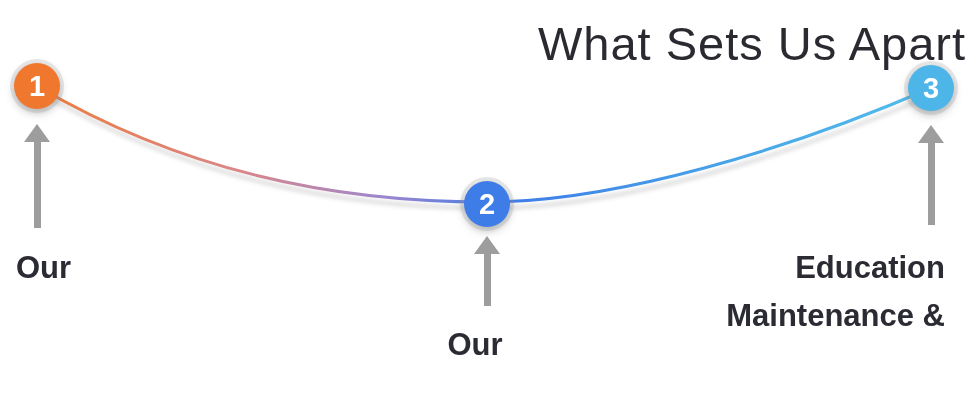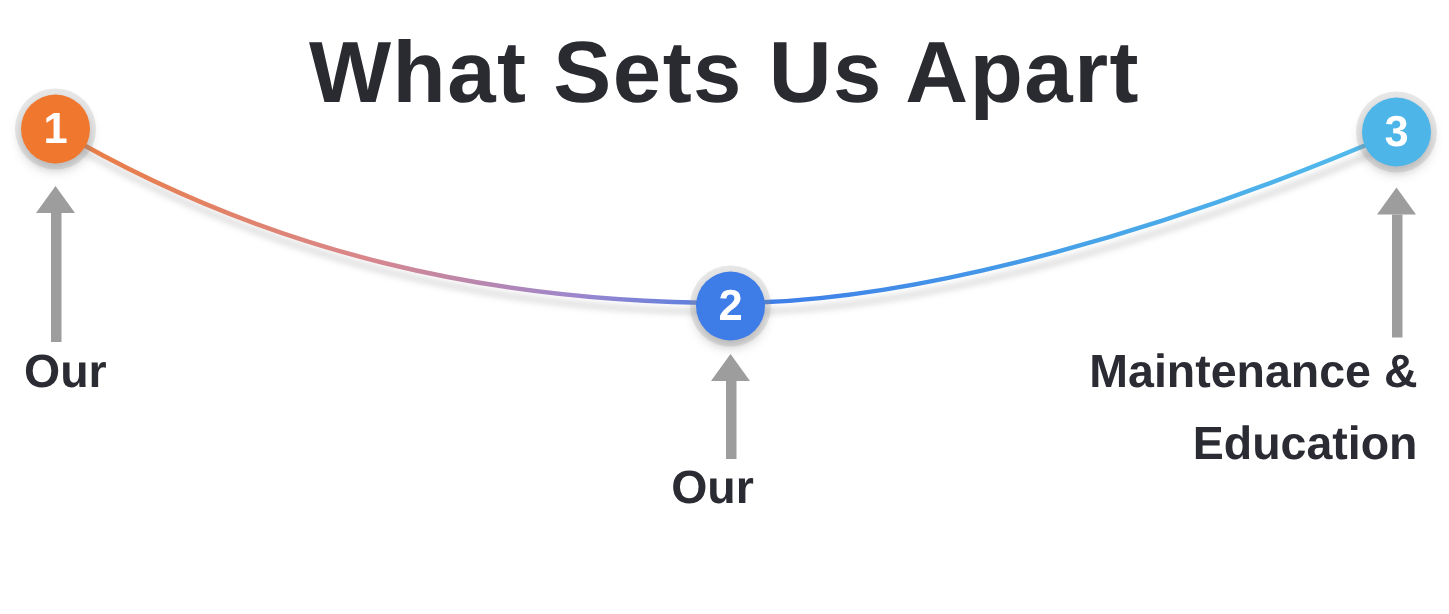--- a/index.html
+++ b/index.html
@@ -7,23 +7,23 @@
     position:relative;
     width:966px;height:409px;
     overflow:hidden;
     background:#ffffff;
     font-family:"Liberation Sans","DejaVu Sans",sans-serif;
   }
   .title{
     position:absolute;
     top:20px;left:0;right:0;
     margin:0;
-    text-align:center;
-    font-size:58px;
-    font-weight:700;
+    text-align:right;
+    font-size:47px;
+    font-weight:400;
     letter-spacing:1px;
     line-height:1;
   }
   .curve{
     position:absolute;
     left:0;top:0;
     width:966px;height:409px;
     pointer-events:none;
   }
   .curve-line{fill:none;stroke-width:3;stroke-linecap:round;}
@@ -53,20 +53,21 @@
   }
   .arrow-stem{width:7px;flex:1;}
   .a1{left:24px;top:124px;height:104px;}
   .a2{left:474px;top:236px;height:70px;}
   .a3{left:918px;top:125px;height:100px;}
   .label{
     position:absolute;
     font-size:31px;
     font-weight:bold;
     line-height:1.55;
+    margin-top:20px;
   }
   .label .line{display:block;}
   .l1{left:16px;top:224px;text-align:left;}
   .l2{left:340px;top:301px;width:270px;text-align:center;}
   .l3{right:21px;top:224px;text-align:right;}
 </style>
 </head>
 <body>
 
 <div class="stage">
@@ -114,17 +115,17 @@
     <div class="arrow-stem" style="background: rgb(157, 157, 157);"></div>
   </div>
 
   <div class="label l1" style="color: rgb(43, 43, 51);">
     <span class="line">Our</span>
   </div>
   <div class="label l2" style="color: rgb(43, 43, 51);">
     <span class="line">Our</span>
   </div>
   <div class="label l3" style="color: rgb(43, 43, 51);">
+    <span class="line">Education</span>
     <span class="line">Maintenance &amp;</span>
-    <span class="line">Education</span>
   </div>
 
 </div>
 
 </body></html>

